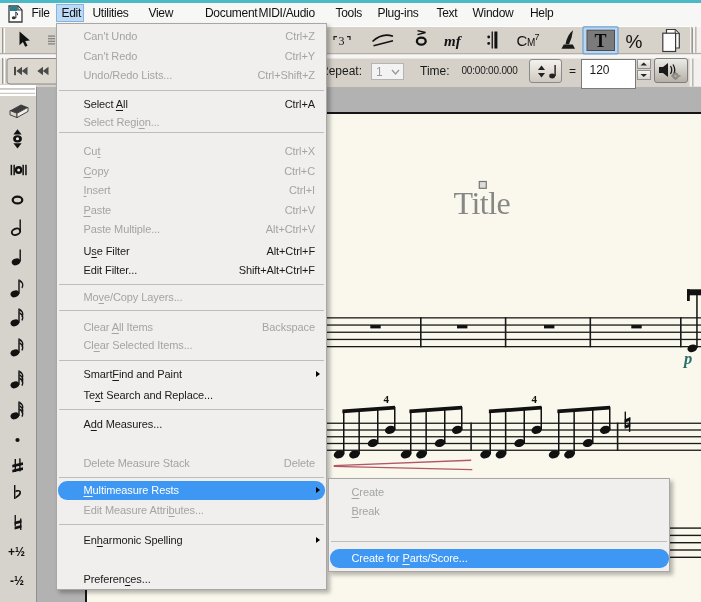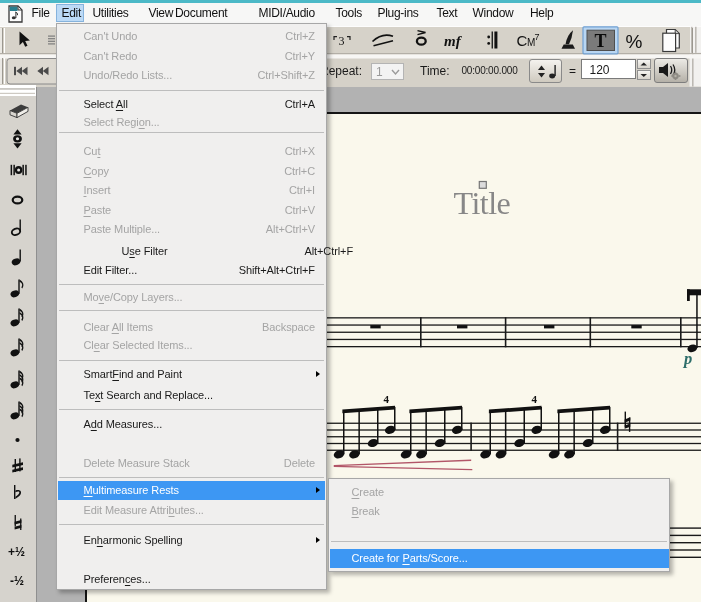--- a/index.html
+++ b/index.html
@@ -25,21 +25,21 @@
 
 #menu{left:56px;top:22.5px;width:271px;height:567px;background:#f0efee;
   border:1px solid #a7a7a7;box-sizing:border-box;box-shadow:3px 3px 4px rgba(0,0,0,0.28);}
 #submenu{left:328px;top:477.5px;width:342px;height:94px;background:#f0efee;
   border:1px solid #a7a7a7;box-sizing:border-box;box-shadow:3px 3px 4px rgba(0,0,0,0.28);}
 .mi{position:absolute;left:1px;width:267px;height:19px;line-height:19px;font-size:11px;letter-spacing:-0.1px;}
 .mi .t{position:absolute;left:25.5px;}
 .mi .s{position:absolute;right:10px;}
 .gray{color:#a4a4a4;}
 .blk{color:#1a1a1a;}
-.hl{background:#3d97f3;color:#fff;}
+.hl{background:#3d97f3;color:#fff;border-radius:9px;}
 .msep{position:absolute;left:2px;width:265px;height:1px;background:#bdbdbd;}
 .arr{position:absolute;right:5px;top:6px;width:0;height:0;
   border-left:4.5px solid #000;border-top:3.8px solid transparent;border-bottom:3.8px solid transparent;}
 .smi{position:absolute;left:1px;width:340px;height:19px;line-height:19px;font-size:11px;letter-spacing:-0.1px;}
 .smi .t{position:absolute;left:21.5px;}
 .ssep{position:absolute;left:2px;width:336px;height:1px;background:#bdbdbd;}
 u{text-decoration:underline;text-underline-offset:1.5px;}
 </style>
 </head>
 <body>
@@ -240,21 +240,21 @@
 <path d="M14.6 526.7 L21.4 525 L21.4 527.8 L14.6 529.5 Z" fill="#111"></path>
 <text x="8" y="556" font-family="Liberation Sans,sans-serif" font-weight="bold" font-size="12" fill="#111">+½</text>
 <text x="10" y="585" font-family="Liberation Sans,sans-serif" font-weight="bold" font-size="12" fill="#111">-½</text>
 </svg>
   <div class="abs" id="edithl"></div>
   <div id="menulabels">
     <span class="mlab" style="left:31.5px;">File</span>
     <span class="mlab" style="left:61.5px;">Edit</span>
     <span class="mlab" style="left:92.5px;">Utilities</span>
     <span class="mlab" style="left:148.5px;">View</span>
-    <span class="mlab" style="left:175px;">Document</span>
+    <span class="mlab" style="left:205px;">Document</span>
     <span class="mlab" style="left:258.5px;">MIDI/Audio</span>
     <span class="mlab" style="left:335.5px;">Tools</span>
     <span class="mlab" style="left:377.5px;text-align:center;">Plug-ins</span>
     <span class="mlab" style="left:436.5px;">Text</span>
     <span class="mlab" style="left:472.5px;">Window</span>
     <span class="mlab" style="left:530px;">Help</span>
   </div>
   <div id="row2widgets" style="font-size:12px;color:#1a1a1a;">
     <span class="abs" style="left:320px;top:64px;">Repeat:</span>
     <div class="abs" style="left:371px;top:62.5px;width:33px;height:17.5px;background:#f3f3f3;border:1px solid #b4b4b4;box-sizing:border-box;">
@@ -267,21 +267,21 @@
     <span class="abs" style="left:461.5px;top:65px;font-size:10px;letter-spacing:-0.2px;">00:00:00.000</span>
     <div class="abs" style="left:528.5px;top:58.5px;width:33.5px;height:24px;background:linear-gradient(#f4f2ee,#cfcabf);border:1px solid #8a8a8a;border-radius:3px;box-sizing:border-box;">
       <svg style="position:absolute;left:4px;top:3px;" width="26" height="17">
         <path d="M4 7 L7.5 2.5 L11 7 Z" fill="#222"></path>
         <path d="M4 10 L7.5 14.5 L11 10 Z" fill="#222"></path>
         <ellipse cx="18.2" cy="13" rx="3" ry="2.4" fill="#222"></ellipse>
         <rect x="20.4" y="2" width="1.4" height="11" fill="#222"></rect>
       </svg>
     </div>
     <span class="abs" style="left:569px;top:64px;font-size:12px;">=</span>
-    <div class="abs" style="left:580.5px;top:59px;width:55px;height:20px;background:#fff;border:1px solid #7a7a7a;box-sizing:border-box;">
+    <div class="abs" style="left:580.5px;top:59px;width:55px;height:30px;background:#fff;border:1px solid #7a7a7a;box-sizing:border-box;">
       <span style="position:absolute;left:8px;top:3px;font-size:12px;">120</span>
     </div>
     <div class="abs" style="left:637px;top:59px;width:13.5px;height:21.5px;">
       <div style="position:absolute;left:0;top:0;width:13.5px;height:10.2px;background:linear-gradient(#f6f5f2,#d8d4cc);border:1px solid #909090;box-sizing:border-box;"></div>
       <div style="position:absolute;left:0;top:11.3px;width:13.5px;height:10.2px;background:linear-gradient(#f6f5f2,#d8d4cc);border:1px solid #909090;box-sizing:border-box;"></div>
       <svg style="position:absolute;left:3px;top:3px;" width="8" height="16">
         <path d="M0.5 3.5 L3.75 0.5 L7 3.5 Z" fill="#222"></path>
         <path d="M0.5 12 L3.75 15 L7 12 Z" fill="#222"></path>
       </svg>
     </div>
@@ -337,21 +337,21 @@
         <span class="s">Ctrl+I</span>
       </div>
     <div class="mi gray" style="top:177.3px;">
         <span class="t"><u>P</u>aste</span>
         <span class="s">Ctrl+V</span>
       </div>
     <div class="mi gray" style="top:196.8px;">
         <span class="t">Paste Multiple...</span>
         <span class="s">Alt+Ctrl+V</span>
       </div>
-    <div class="mi blk" style="top:218.0px;margin-left:38px;">
+    <div class="mi blk" style="top:218.0px;">
         <span class="t">U<u>s</u>e Filter</span>
         <span class="s">Alt+Ctrl+F</span>
       </div>
     <div class="mi blk" style="top:237.9px;">
         <span class="t">Edit Filter...</span>
         <span class="s">Shift+Alt+Ctrl+F</span>
       </div>
     <div class="msep" style="top:260.0px;"></div>
     <div class="mi gray" style="top:264.6px;">
         <span class="t">Mo<u>v</u>e/Copy Layers...</span>

